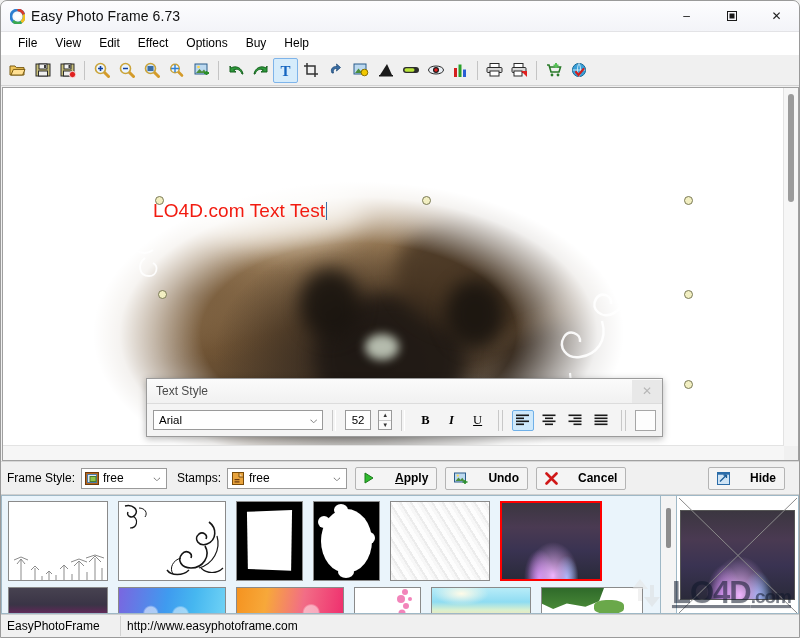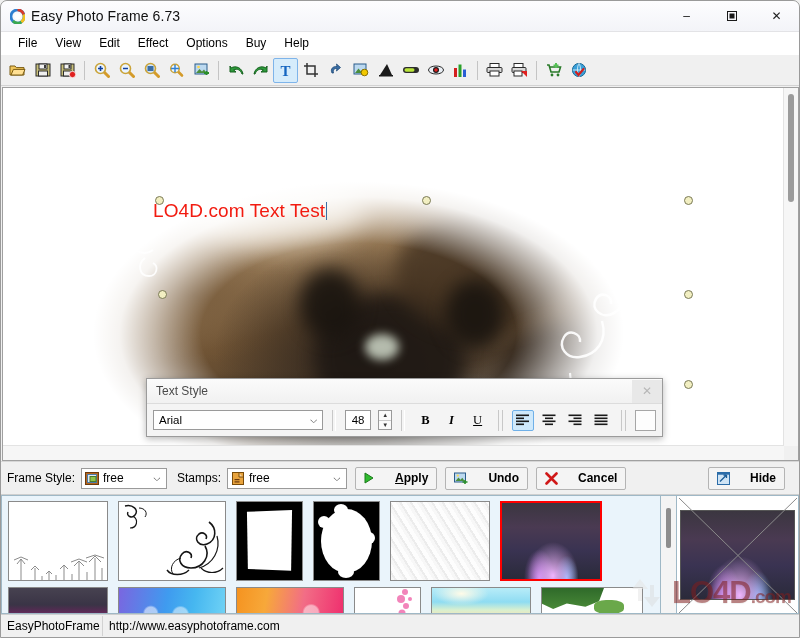--- a/index.html
+++ b/index.html
@@ -252,22 +252,23 @@
     box-sizing:border-box;
   }
 
   
   .watermark{
     position:absolute;right:8px;bottom:22px;
     display:flex;align-items:center;gap:4px;
     opacity:.55;z-index:60;pointer-events:none;
   }
   .watermark .wt{
-    font-size:31px;color:#7f1d1d;font-weight:bold;letter-spacing:-1px;
+    font-size:31px;color:#0f172a;font-weight:bold;letter-spacing:-1px;
     text-shadow:0 1px 1px rgba(0,0,0,.10);
+    text-decoration:underline;
   }
   .watermark .wt small{font-size:19px;font-weight:bold;}
 </style>
 </head>
 <body>
 
 <div class="app">
 
   <div class="titlebar">
     <div class="applogo">
@@ -504,21 +505,21 @@
         <div class="dlg-title">
           <span>Text Style</span>
           <div class="dlg-close">✕</div>
         </div>
         <div class="dlg-body">
           <div class="combo">
             <div class="val">Arial</div>
             <div class="arr">⌵</div>
           </div>
           <div class="vdiv"></div>
-          <div class="numbox">48</div>
+          <div class="numbox">52</div>
           <div class="spin">
             <div>▲</div>
             <div>▼</div>
           </div>
           <div class="vdiv"></div>
           <div class="fbtn" style="font-weight:bold;font-family:'Liberation Serif',serif;">B</div>
           <div class="fbtn" style="font-style:italic;font-weight:bold;font-family:'Liberation Serif',serif;">I</div>
           <div class="fbtn" style="text-decoration:underline;font-family:'Liberation Serif',serif;">U</div>
           <div class="vdiv2"></div>
           <div class="fbtn on">
@@ -712,21 +713,21 @@
            radial-gradient(ellipse 26% 62% at 38% 98%, #c07ae8 0%, rgba(192,122,232,0) 60%),
            radial-gradient(ellipse 22% 50% at 68% 98%, #7bb6f5 0%, rgba(123,182,245,0) 60%),
            linear-gradient(#3b3640 0%,#4a3a52 32%,#3a3352 62%,#2a2a3a 100%);border:1px solid #555;"></div>
       <svg width="122" height="119" viewBox="0 0 122 119" style="position:absolute;inset:0;">
         <path d="M2 2 L120 117 M120 2 L2 117" stroke="#8a8a8a" stroke-width="1" fill="none"></path>
       </svg>
     </div>
   </div>
 
   <div class="statusbar">
-    <div class="scell" style="width:102px;">EasyPhotoFrame</div>
+    <div class="scell" style="width:120px;">EasyPhotoFrame</div>
     <div class="scell" style="flex:1;border-right:none;">http://www.easyphotoframe.com</div>
   </div>
 
   <div class="watermark">
     <svg width="44" height="44" viewBox="0 0 44 44">
       <path d="M14 30V18H8l8-10 8 10h-6v12z" fill="#e6e6e6"></path>
       <path d="M30 14v12h6l-8 10-8-10h6V14z" fill="#d8d8d8" opacity=".8"></path>
     </svg>
     <div class="wt"><span>LO4D</span><small>.com</small></div>
   </div>

